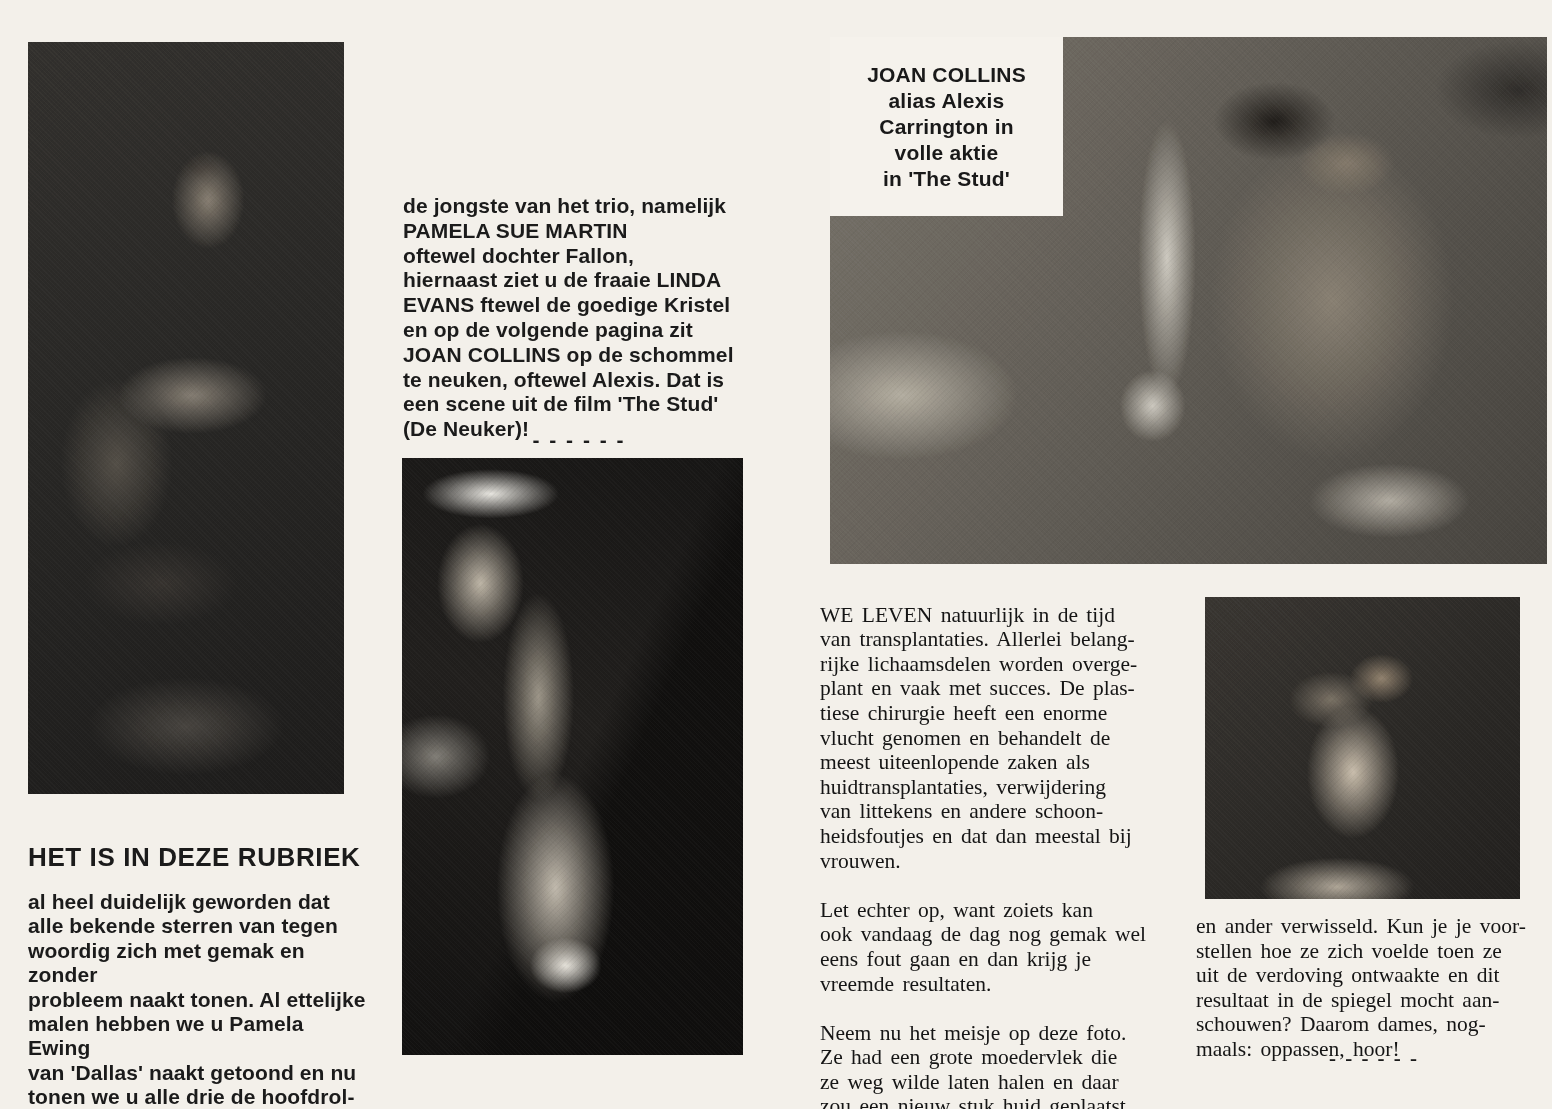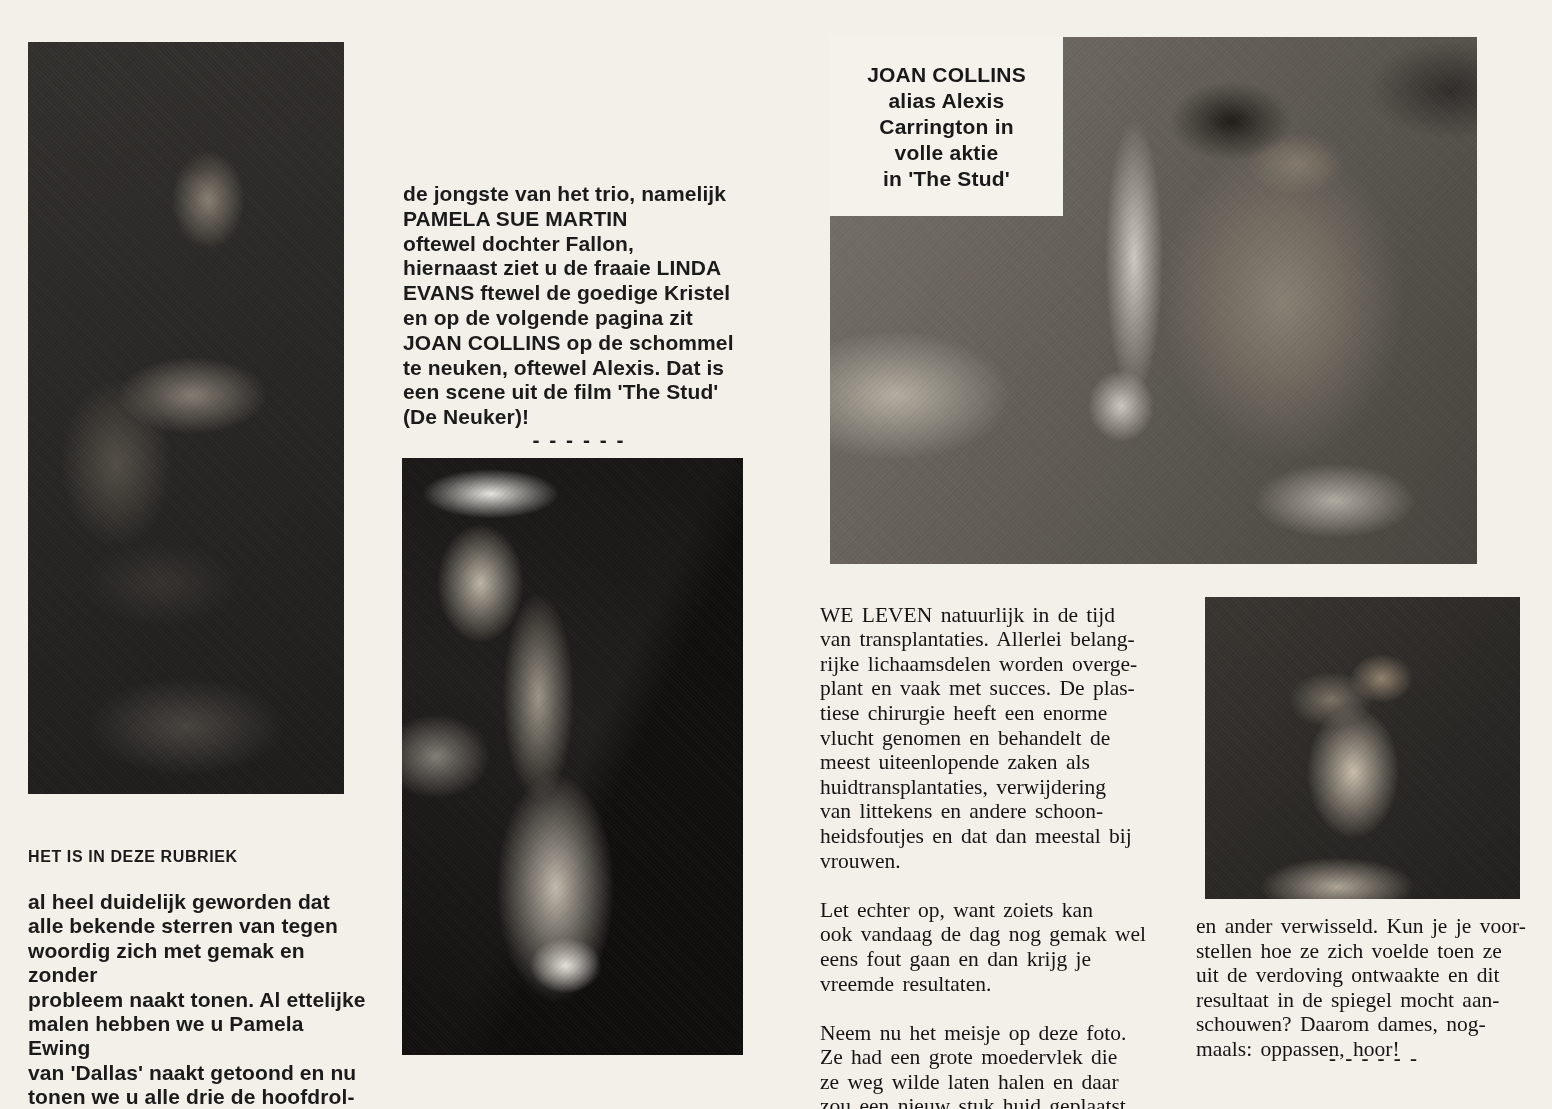--- a/index.html
+++ b/index.html
@@ -41,21 +41,21 @@
       radial-gradient(ellipse 55px 160px at 40% 40%, rgba(186,178,162,0.8) 0%, rgba(186,178,162,0) 65%),
       radial-gradient(ellipse 95px 185px at 45% 72%, rgba(210,202,188,0.9) 0%, rgba(210,202,188,0) 62%),
       radial-gradient(ellipse 62px 48px at 48% 85%, rgba(246,244,238,0.95) 0%, rgba(246,244,238,0) 58%),
       radial-gradient(ellipse 90px 70px at 10% 50%, rgba(225,220,208,0.5) 0%, rgba(225,220,208,0) 60%),
       linear-gradient(115deg, rgba(16,15,14,0) 52%, rgba(16,15,14,0.85) 60%),
       linear-gradient(200deg,#191817 0%,#23211f 45%,#141312 100%);
   }
 
   
   .photo-top-right{
-    left:830px;top:37px;width:647px;height:527px;
+    left:830px;top:37px;width:717px;height:527px;
     background:
       radial-gradient(ellipse 85px 55px at 62% 16%, rgba(30,27,24,0.95) 0%, rgba(30,27,24,0) 72%),
       radial-gradient(ellipse 70px 45px at 72% 24%, rgba(140,128,112,0.8) 0%, rgba(140,128,112,0) 70%),
       radial-gradient(ellipse 190px 250px at 70% 50%, rgba(152,142,126,0.75) 0%, rgba(152,142,126,0) 64%),
       radial-gradient(ellipse 48px 230px at 47% 42%, rgba(222,218,208,0.85) 0%, rgba(222,218,208,0) 60%),
       radial-gradient(ellipse 55px 60px at 45% 70%, rgba(230,226,216,0.8) 0%, rgba(230,226,216,0) 60%),
       radial-gradient(ellipse 170px 95px at 10% 68%, rgba(196,190,176,0.8) 0%, rgba(196,190,176,0) 68%),
       radial-gradient(ellipse 130px 60px at 78% 88%, rgba(216,210,198,0.7) 0%, rgba(216,210,198,0) 62%),
       radial-gradient(ellipse 120px 70px at 96% 10%, rgba(40,38,36,0.8) 0%, rgba(40,38,36,0) 70%),
       linear-gradient(120deg,#77726a 0%,#605c55 50%,#47443f 100%);
@@ -83,24 +83,24 @@
     font-size:21px;line-height:26px;color:var(--ink);
     text-align:center;white-space:pre-line;letter-spacing:0.2px;
   }
 
   .sans-block{
     position:absolute;
     font-family:"Liberation Sans",sans-serif;font-weight:700;color:var(--ink);
     white-space:pre-line;
   }
   .article-left{left:28px;top:824px;width:342px;}
-  .article-left .heading{font-size:16px;line-height:30px;letter-spacing:0.6px;}
+  .article-left .heading{font-size:26px;line-height:30px;letter-spacing:0.6px;}
   .article-left .body{font-size:21px;line-height:24.4px;letter-spacing:0.1px;}
 
-  .intro-middle{left:403px;top:182px;width:352px;font-size:21px;line-height:24.8px;letter-spacing:0.1px;}
+  .intro-middle{left:403px;top:194px;width:352px;font-size:21px;line-height:24.8px;letter-spacing:0.1px;}
 
   .divider{
     position:absolute;font-family:"Liberation Sans",sans-serif;font-weight:700;
     color:var(--ink);text-align:center;font-size:21px;letter-spacing:2px;
   }
   .divider-middle{left:403px;top:428px;width:352px;}
   .divider-far{left:1196px;top:1046px;width:356px;font-family:"Liberation Serif",serif;}
 
   .serif-block{
     position:absolute;

